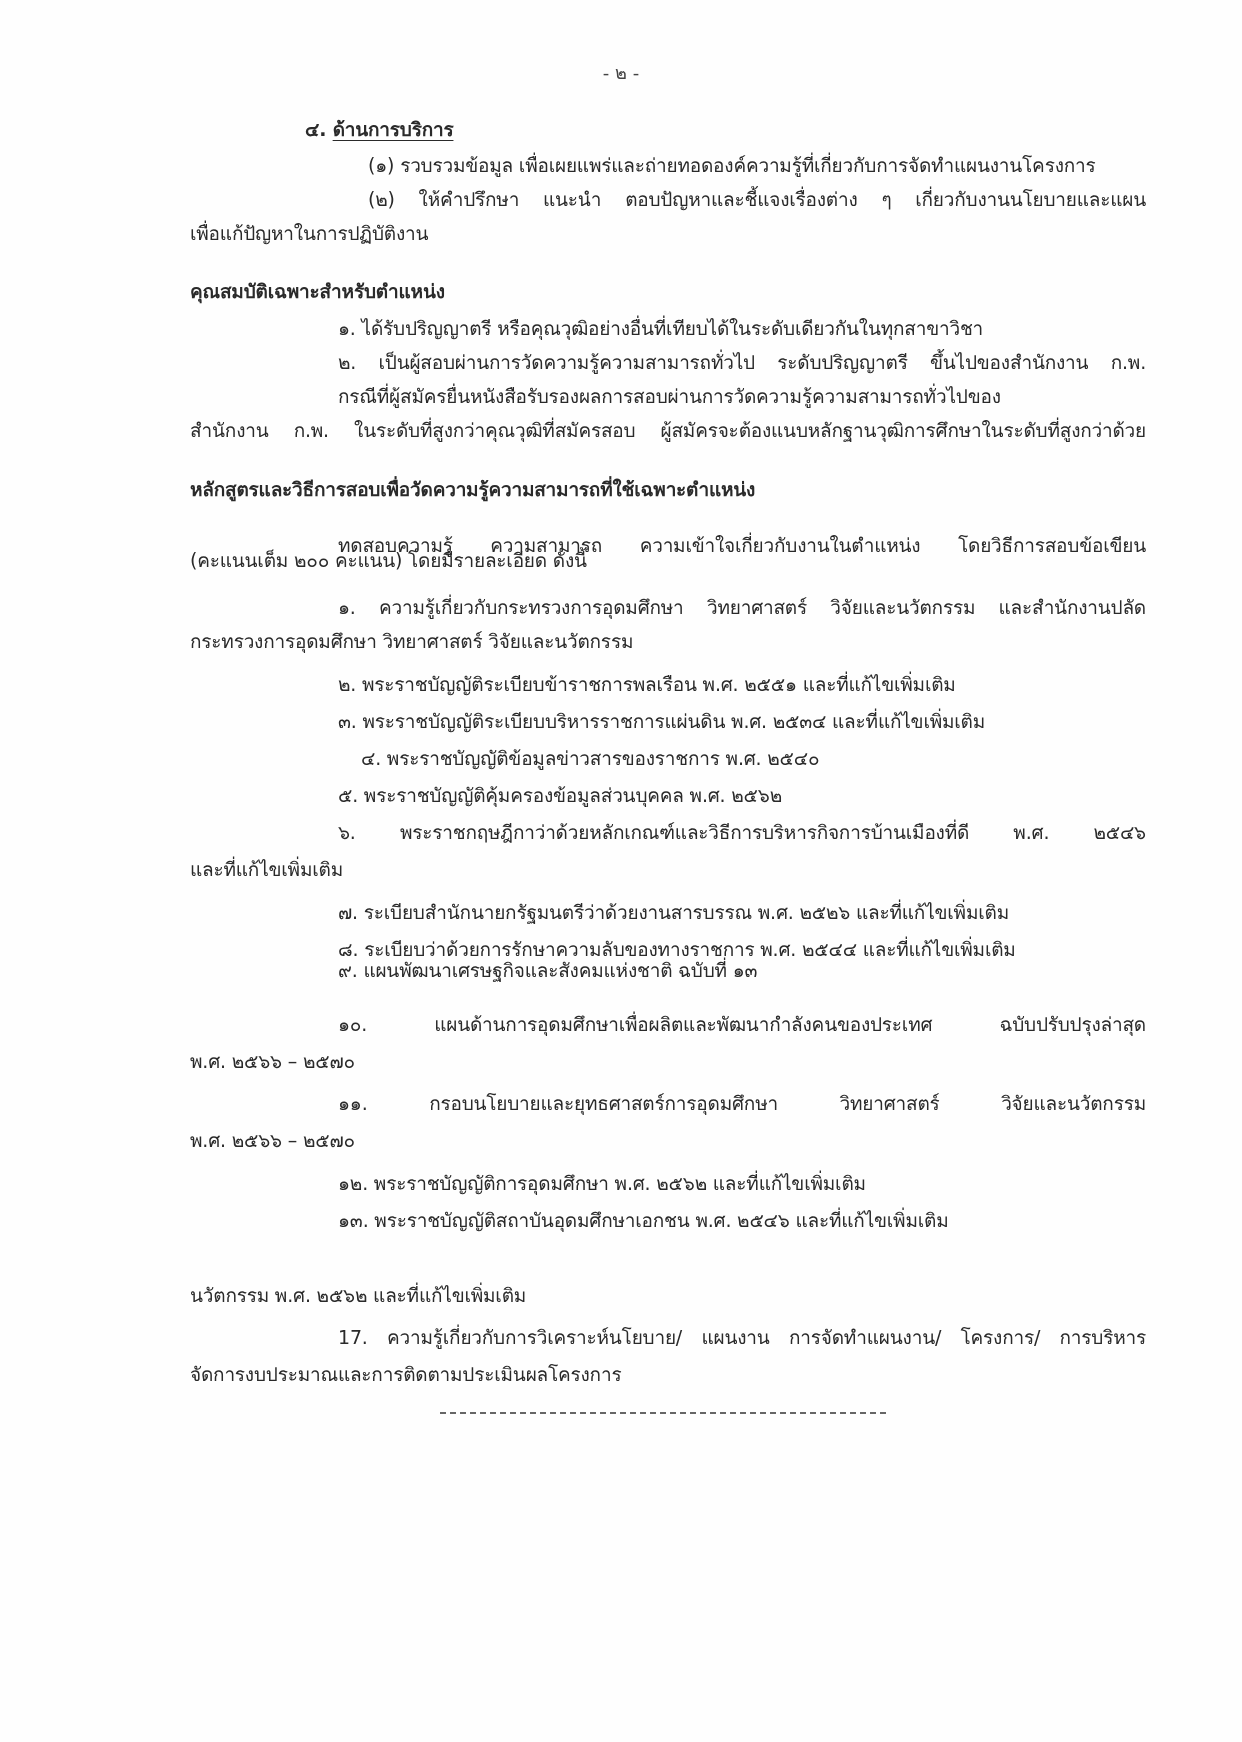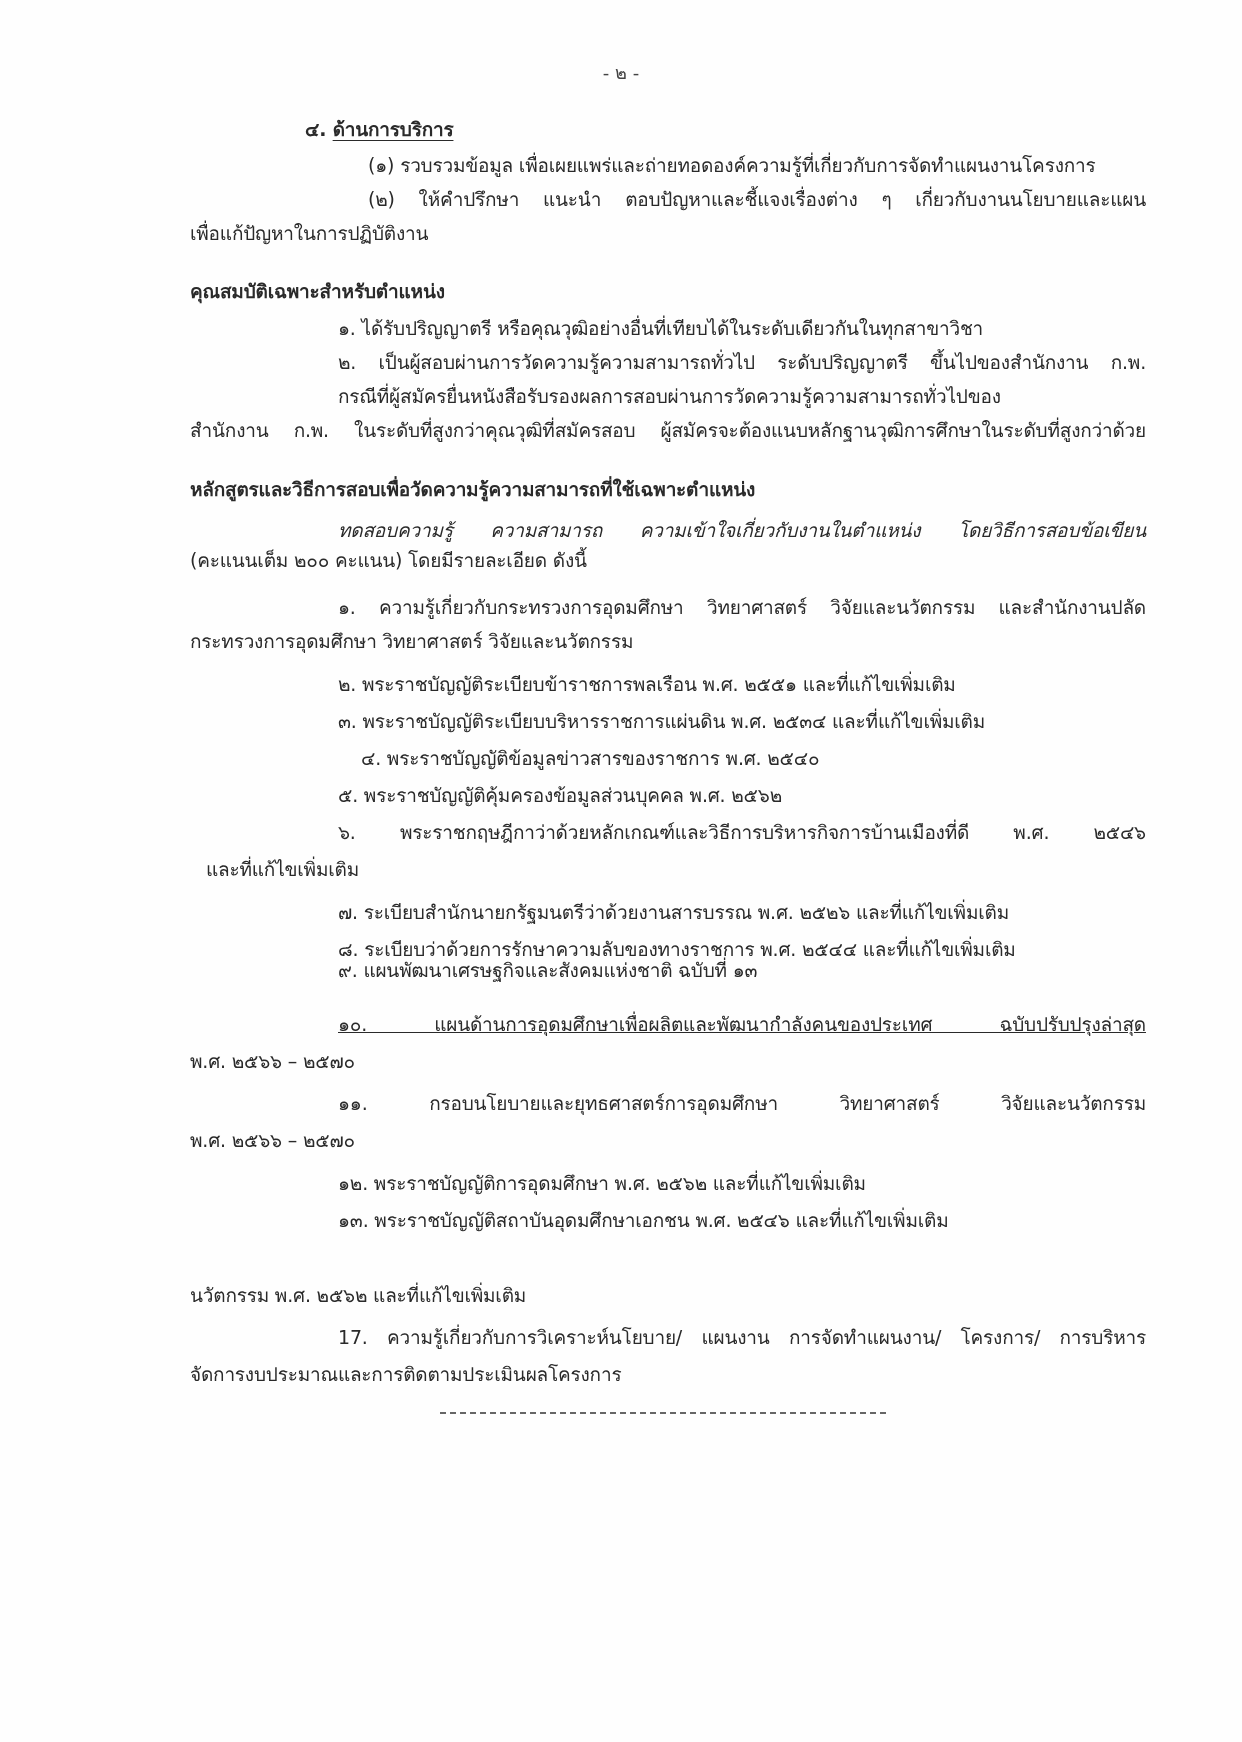--- a/index.html
+++ b/index.html
@@ -70,35 +70,35 @@
   <div class="line justify" style="left:368px; top:186px; width:778px;">(๒) ให้คำปรึกษา แนะนำ ตอบปัญหาและชี้แจงเรื่องต่าง ๆ เกี่ยวกับงานนโยบายและแผน</div>
   <div class="line" style="left:190px; top:220px;">เพื่อแก้ปัญหาในการปฏิบัติงาน</div>
 
   <div class="line bold" style="left:190px; top:278px;">คุณสมบัติเฉพาะสำหรับตำแหน่ง</div>
   <div class="line" style="left:338px; top:315px;">๑. ได้รับปริญญาตรี หรือคุณวุฒิอย่างอื่นที่เทียบได้ในระดับเดียวกันในทุกสาขาวิชา</div>
   <div class="line justify" style="left:338px; top:349px; width:808px;">๒. เป็นผู้สอบผ่านการวัดความรู้ความสามารถทั่วไป ระดับปริญญาตรี ขึ้นไปของสำนักงาน ก.พ.</div>
   <div class="line justify" style="left:338px; top:383px; width:808px;">กรณีที่ผู้สมัครยื่นหนังสือรับรองผลการสอบผ่านการวัดความรู้ความสามารถทั่วไปของ</div>
   <div class="line justify" style="left:190px; top:417px; width:956px;">สำนักงาน ก.พ. ในระดับที่สูงกว่าคุณวุฒิที่สมัครสอบ ผู้สมัครจะต้องแนบหลักฐานวุฒิการศึกษาในระดับที่สูงกว่าด้วย</div>
 
   <div class="line bold" style="left:190px; top:476px;">หลักสูตรและวิธีการสอบเพื่อวัดความรู้ความสามารถที่ใช้เฉพาะตำแหน่ง</div>
-  <div class="line justify" style="left:338px; top:517px; width:808px;font-style:italic;">ทดสอบความรู้ ความสามารถ ความเข้าใจเกี่ยวกับงานในตำแหน่ง โดยวิธีการสอบข้อเขียน</div>
+  <div class="line justify" style="left:338px; top:532px; width:808px;">ทดสอบความรู้ ความสามารถ ความเข้าใจเกี่ยวกับงานในตำแหน่ง โดยวิธีการสอบข้อเขียน</div>
   <div class="line" style="left:190px; top:547px;">(คะแนนเต็ม ๒๐๐ คะแนน) โดยมีรายละเอียด ดังนี้</div>
 
   <div class="line justify" style="left:338px; top:594px; width:808px;">๑. ความรู้เกี่ยวกับกระทรวงการอุดมศึกษา วิทยาศาสตร์ วิจัยและนวัตกรรม และสำนักงานปลัด</div>
   <div class="line" style="left:190px; top:628px;">กระทรวงการอุดมศึกษา วิทยาศาสตร์ วิจัยและนวัตกรรม</div>
   <div class="line" style="left:338px; top:671px;">๒. พระราชบัญญัติระเบียบข้าราชการพลเรือน พ.ศ. ๒๕๕๑ และที่แก้ไขเพิ่มเติม</div>
   <div class="line" style="left:338px; top:708px;">๓. พระราชบัญญัติระเบียบบริหารราชการแผ่นดิน พ.ศ. ๒๕๓๔ และที่แก้ไขเพิ่มเติม</div>
   <div class="line" style="left:338px; top:745px;margin-left:23px;">๔. พระราชบัญญัติข้อมูลข่าวสารของราชการ พ.ศ. ๒๕๔๐</div>
   <div class="line" style="left:338px; top:782px;">๕. พระราชบัญญัติคุ้มครองข้อมูลส่วนบุคคล พ.ศ. ๒๕๖๒</div>
   <div class="line justify" style="left:338px; top:819px; width:808px;">๖. พระราชกฤษฎีกาว่าด้วยหลักเกณฑ์และวิธีการบริหารกิจการบ้านเมืองที่ดี พ.ศ. ๒๕๔๖</div>
-  <div class="line" style="left:190px; top:856px;margin-left:16px;">และที่แก้ไขเพิ่มเติม</div>
+  <div class="line" style="left:190px; top:856px;">และที่แก้ไขเพิ่มเติม</div>
   <div class="line" style="left:338px; top:899px;">๗. ระเบียบสำนักนายกรัฐมนตรีว่าด้วยงานสารบรรณ พ.ศ. ๒๕๒๖ และที่แก้ไขเพิ่มเติม</div>
   <div class="line" style="left:338px; top:936px;">๘. ระเบียบว่าด้วยการรักษาความลับของทางราชการ พ.ศ. ๒๕๔๔ และที่แก้ไขเพิ่มเติม</div>
   <div class="line" style="left:338px; top:957px;">๙. แผนพัฒนาเศรษฐกิจและสังคมแห่งชาติ ฉบับที่ ๑๓</div>
-  <div class="line justify" style="left:338px; top:1011px; width:808px;text-decoration:underline;">๑๐. แผนด้านการอุดมศึกษาเพื่อผลิตและพัฒนากำลังคนของประเทศ ฉบับปรับปรุงล่าสุด</div>
+  <div class="line justify" style="left:338px; top:1011px; width:808px;">๑๐. แผนด้านการอุดมศึกษาเพื่อผลิตและพัฒนากำลังคนของประเทศ ฉบับปรับปรุงล่าสุด</div>
   <div class="line" style="left:190px; top:1048px;">พ.ศ. ๒๕๖๖ – ๒๕๗๐</div>
   <div class="line justify" style="left:338px; top:1090px; width:808px;">๑๑. กรอบนโยบายและยุทธศาสตร์การอุดมศึกษา วิทยาศาสตร์ วิจัยและนวัตกรรม</div>
   <div class="line" style="left:190px; top:1127px;">พ.ศ. ๒๕๖๖ – ๒๕๗๐</div>
   <div class="line" style="left:338px; top:1170px;">๑๒. พระราชบัญญัติการอุดมศึกษา พ.ศ. ๒๕๖๒ และที่แก้ไขเพิ่มเติม</div>
   <div class="line" style="left:338px; top:1207px;">๑๓. พระราชบัญญัติสถาบันอุดมศึกษาเอกชน พ.ศ. ๒๕๔๖ และที่แก้ไขเพิ่มเติม</div>
   <div class="line" style="left:190px; top:1282px;">นวัตกรรม พ.ศ. ๒๕๖๒ และที่แก้ไขเพิ่มเติม</div>
   <div class="line justify" style="left:338px; top:1324px; width:808px;">17. ความรู้เกี่ยวกับการวิเคราะห์นโยบาย/ แผนงาน การจัดทำแผนงาน/ โครงการ/ การบริหาร</div>
   <div class="line" style="left:190px; top:1361px;">จัดการงบประมาณและการติดตามประเมินผลโครงการ</div>
 
   <div class="separator"></div>

